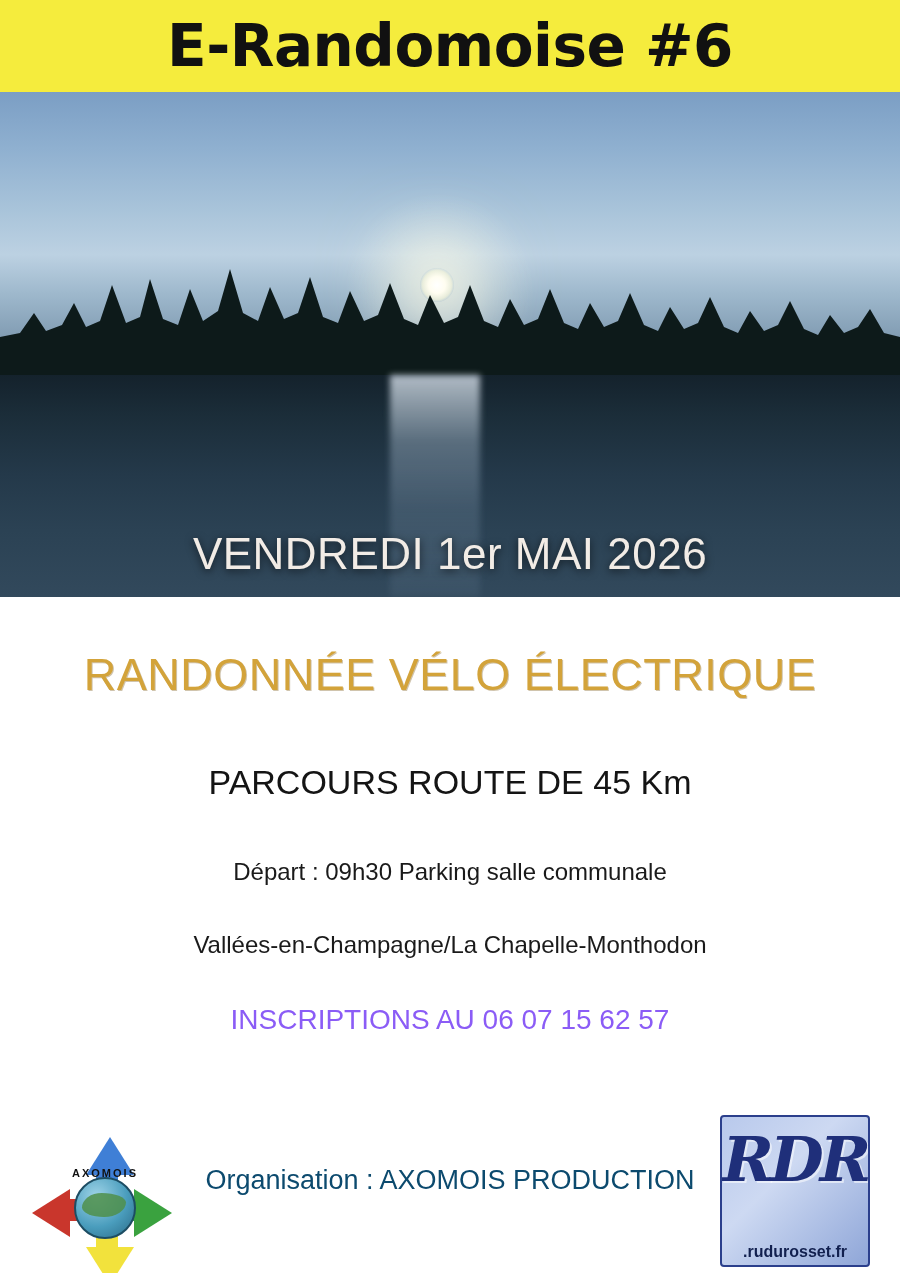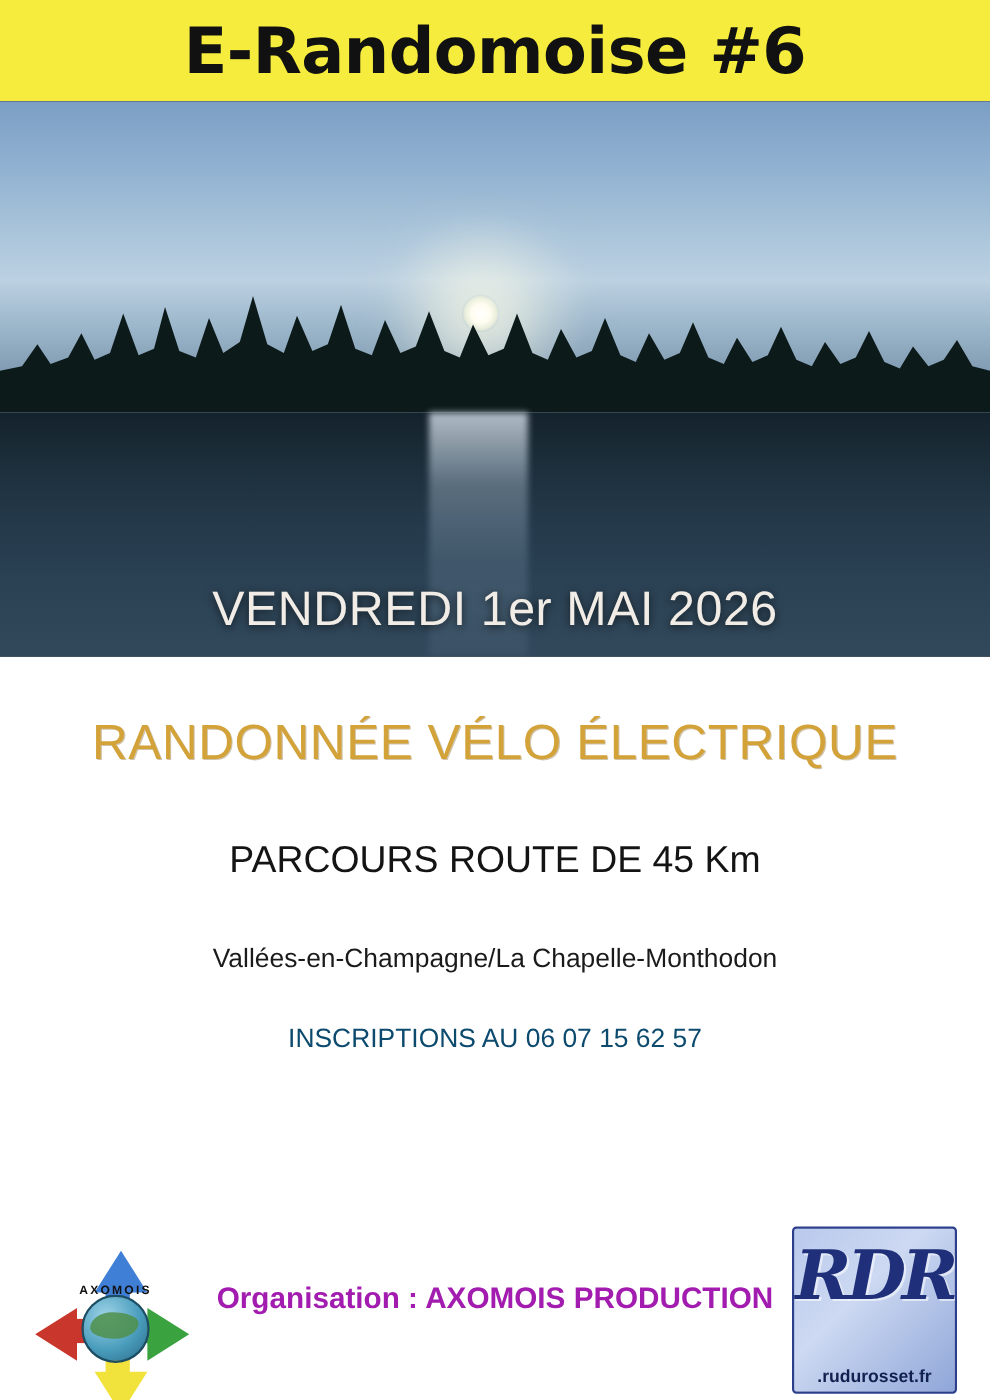--- a/index.html
+++ b/index.html
@@ -143,42 +143,41 @@
     font-size: 34px;
     color: #141414;
     margin: 0 0 56px 0;
   }
   .info {
     font-size: 24px;
     color: #1a1a1a;
     margin: 0 0 45px 0;
   }
   .phone {
-    font-size: 24px;
-    color: #0c4a6e;
+    font-size: 28px;
+    color: #8b5cf6;
     margin: 0 0 0 0;
   }
 
   
   .footer {
     position: absolute;
     left: 0;
     bottom: 0;
     width: 100%;
     height: 160px;
   }
   .org-line {
     position: absolute;
     left: 0;
     top: 52px;
     width: 100%;
     text-align: center;
     font-size: 27px;
-    color: #a21caf;
-    font-weight: bold;
+    color: #0c4a6e;
   }
 
   
   .arrows {
     position: absolute;
     left: 32px;
     top: 24px;
     width: 140px;
     height: 148px;
   }
@@ -313,20 +312,21 @@
     <div class="water"></div>
     <div class="reflection"></div>
 
     <div class="date-line">VENDREDI 1er MAI 2026</div>
   </div>
 
   <div class="body-area">
     <div class="headline">RANDONNÉE VÉLO ÉLECTRIQUE</div>
     <div class="subhead">PARCOURS ROUTE DE 45 Km</div>
 
+    <div class="info">Départ : 09h30 Parking salle communale</div>
     <div class="info">Vallées-en-Champagne/La Chapelle-Monthodon</div>
 
     <div class="phone">INSCRIPTIONS AU 06 07 15 62 57</div>
 
     <div class="footer">
 
       <div class="arrows">
         <div class="arr arr-up"></div>
         <div class="arr-up-stem"></div>
         <div class="arr arr-down"></div>

